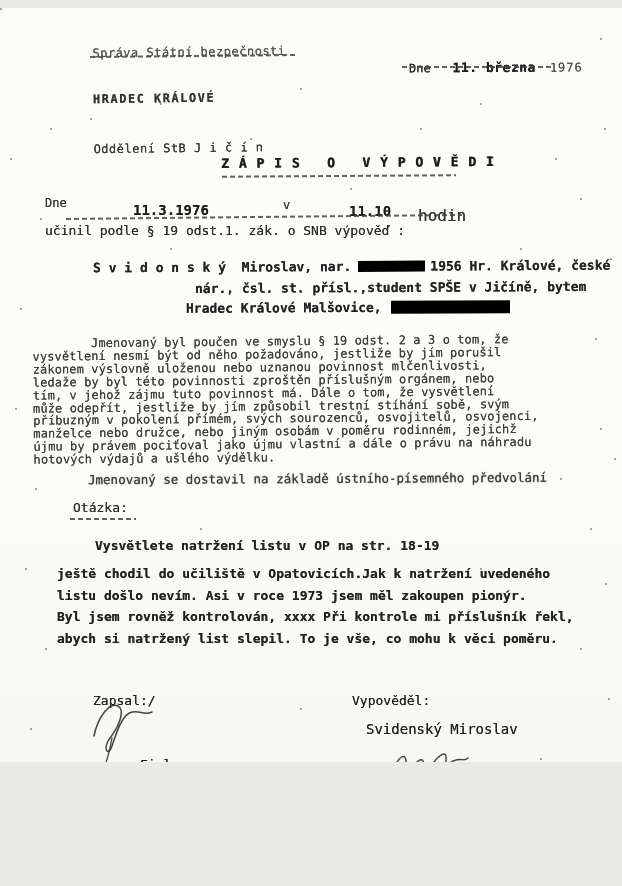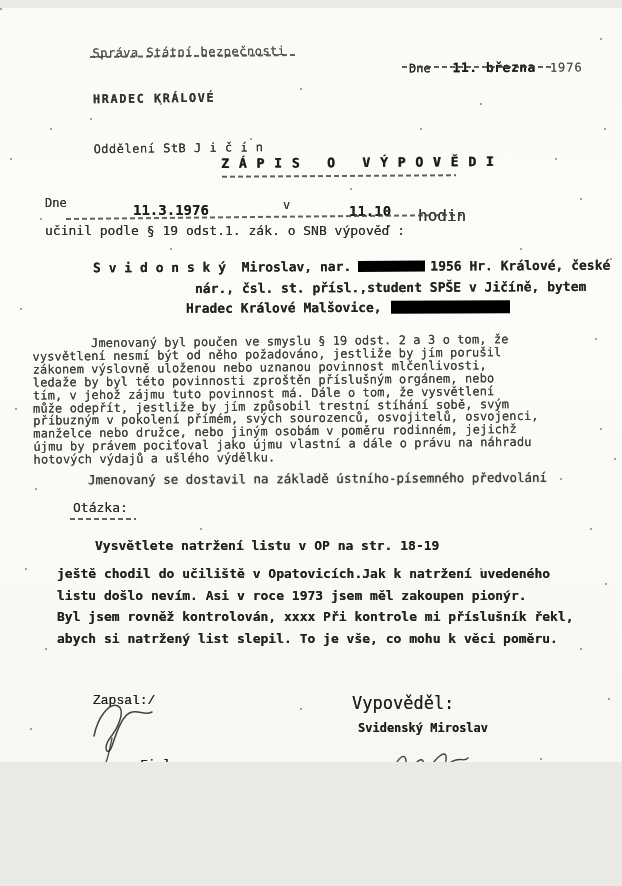--- a/index.html
+++ b/index.html
@@ -62,24 +62,24 @@
   .legal{left:33px;top:327px;width:552px;font-size:12px;line-height:12.9px;
     color:#3d3d3d;letter-spacing:.1px;transform:rotate(-.55deg);
     text-shadow:0 0 1px rgba(45,45,45,.9);}
   .summons{left:88px;top:463px;font-size:12.5px;color:#3a3a3a;text-shadow:0 0 1px rgba(45,45,45,.85);transform:rotate(-.3deg);}
   .q-label{left:73px;top:492px;font-size:13px;color:#2c2c2c;}
   .q-rule{left:70px;top:510px;width:66px;}
   .question{left:95px;top:530px;font-size:13px;font-weight:bold;color:#222;}
   
   .testimony{left:57px;top:555px;width:540px;font-size:13px;line-height:21.6px;color:#222;font-weight:bold;text-shadow:0 0 .5px rgba(10,10,10,.6);}
   
-  .sig-label-left{left:93px;top:685px;font-size:13px;font-family:Liberation Mono, monospace;}
-  .sig-label-right{left:352px;top:685px;font-size:17px;}
+  .sig-label-left{left:93px;top:685px;font-size:13px;}
+  .sig-label-right{left:352px;top:685px;font-size:13px;}
   .sig-name-left{left:93px;top:749px;font-size:13px;font-weight:normal;}
-  .sig-name-right{left:358px;top:713px;font-size:12px;font-weight:bold;}
+  .sig-name-right{left:366px;top:713px;font-size:14px;font-weight:normal;}
   .sig-svg-left{left:88px;top:690px;}
   .sig-svg-right{left:386px;top:736px;}
   .bottom-rule{left:28px;top:830px;width:540px;}
 </style>
 </head>
 <body>
 
 <div class="page">
   <div class="speckles"></div>
 

